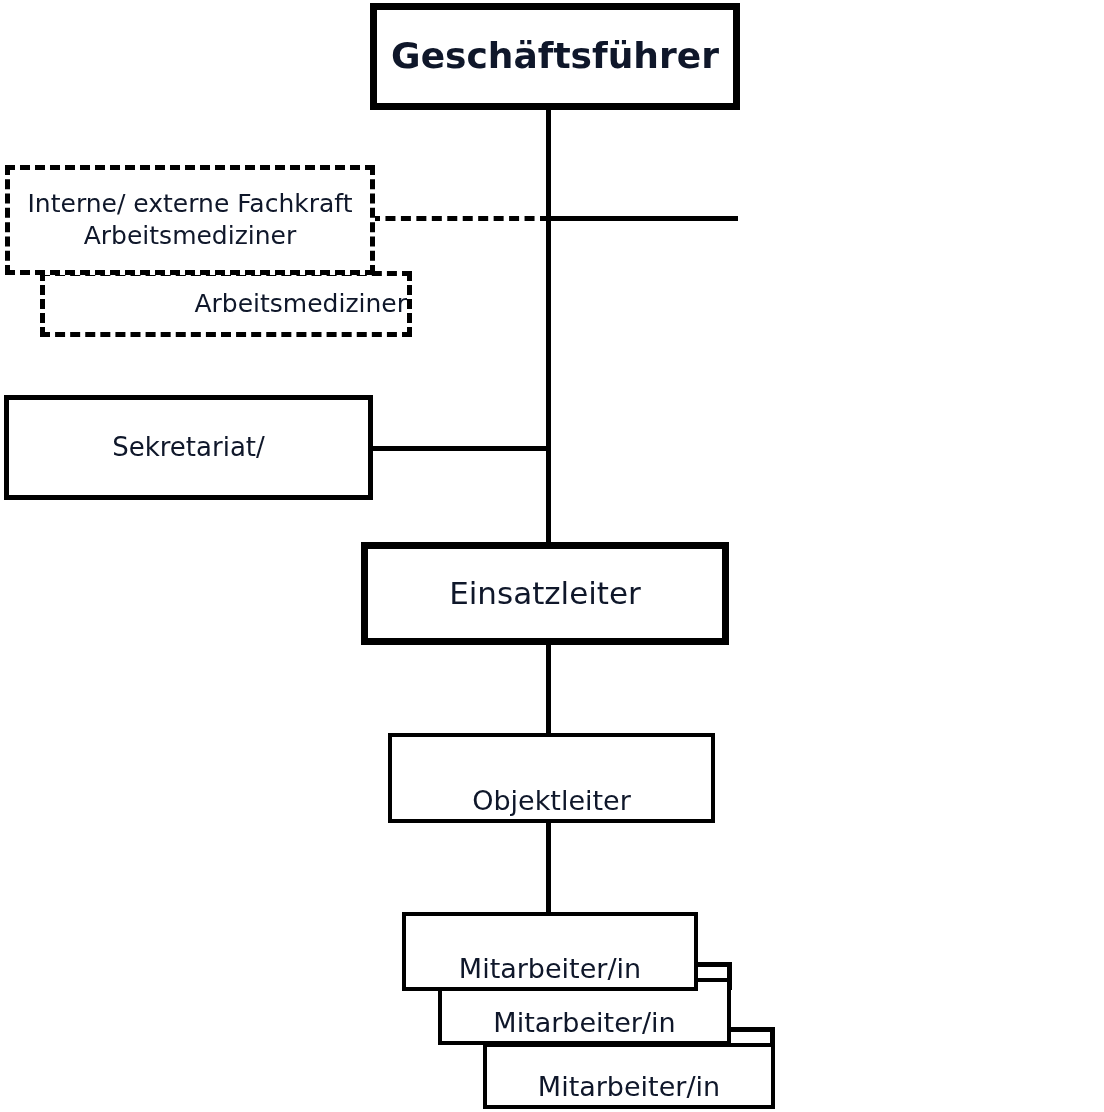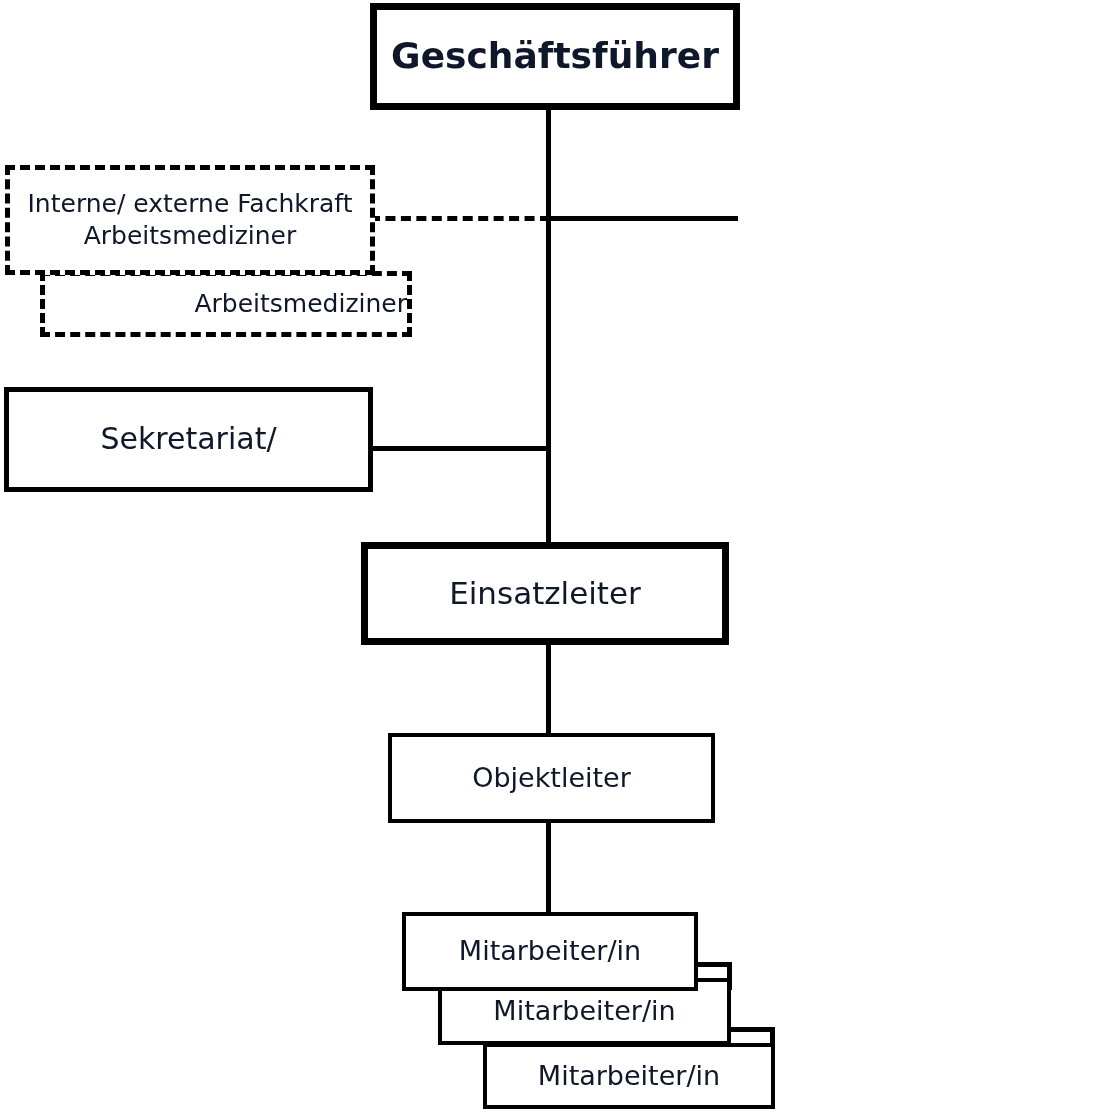--- a/index.html
+++ b/index.html
@@ -35,30 +35,30 @@
     display: flex;
     flex-direction: column;
     align-items: center;
     justify-content: center;
     text-align: center;
     color: #0f172a;
     line-height: 1.28;
   }
   .solid-thick  { border: 7px solid #000000; }
   .solid-med    { border: 5px solid #000000; }
-  .solid-thin   { border: 4px solid #000000; }
+  .solid-thin   { border: 4px solid #000000; justify-content: flex-end; }
   .dashed-box   {
      border: 5px dashed #000000;
      background: transparent;
   }
   .bold { font-weight: bold; }
 
   .t-xxl { font-size: 36px; }
   .t-xl  { font-size: 31px; }
-  .t-lg  { font-size: 30px; }
+  .t-lg  { font-size: 26px; margin-top: 8px; }
   .t-md  { font-size: 27px; }
   .t-sm  { font-size: 25px; }
 
   .line-row { display: block; white-space: nowrap; }
 </style>
 </head>
 <body>
 
 <div id="chart">
 

